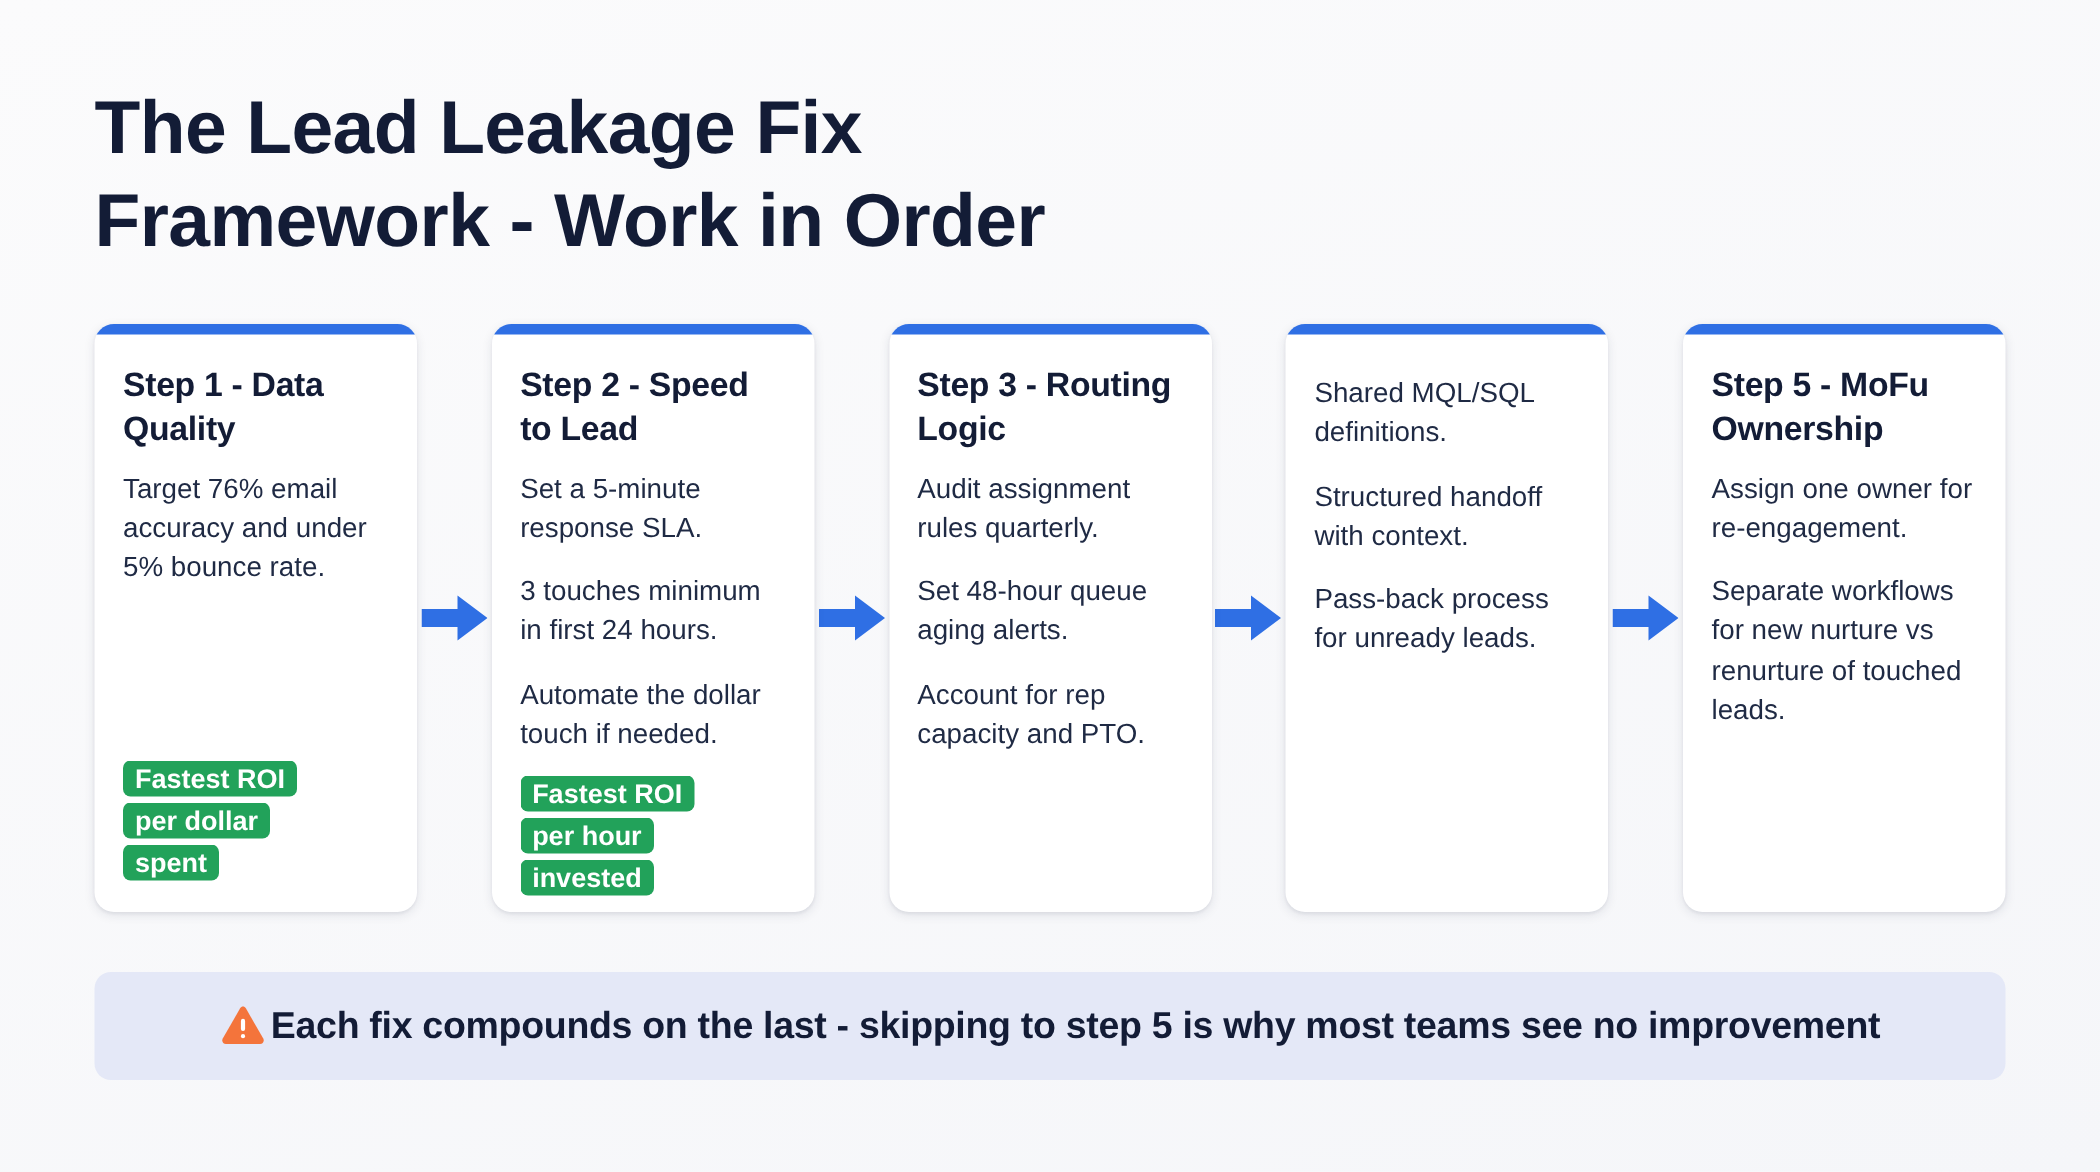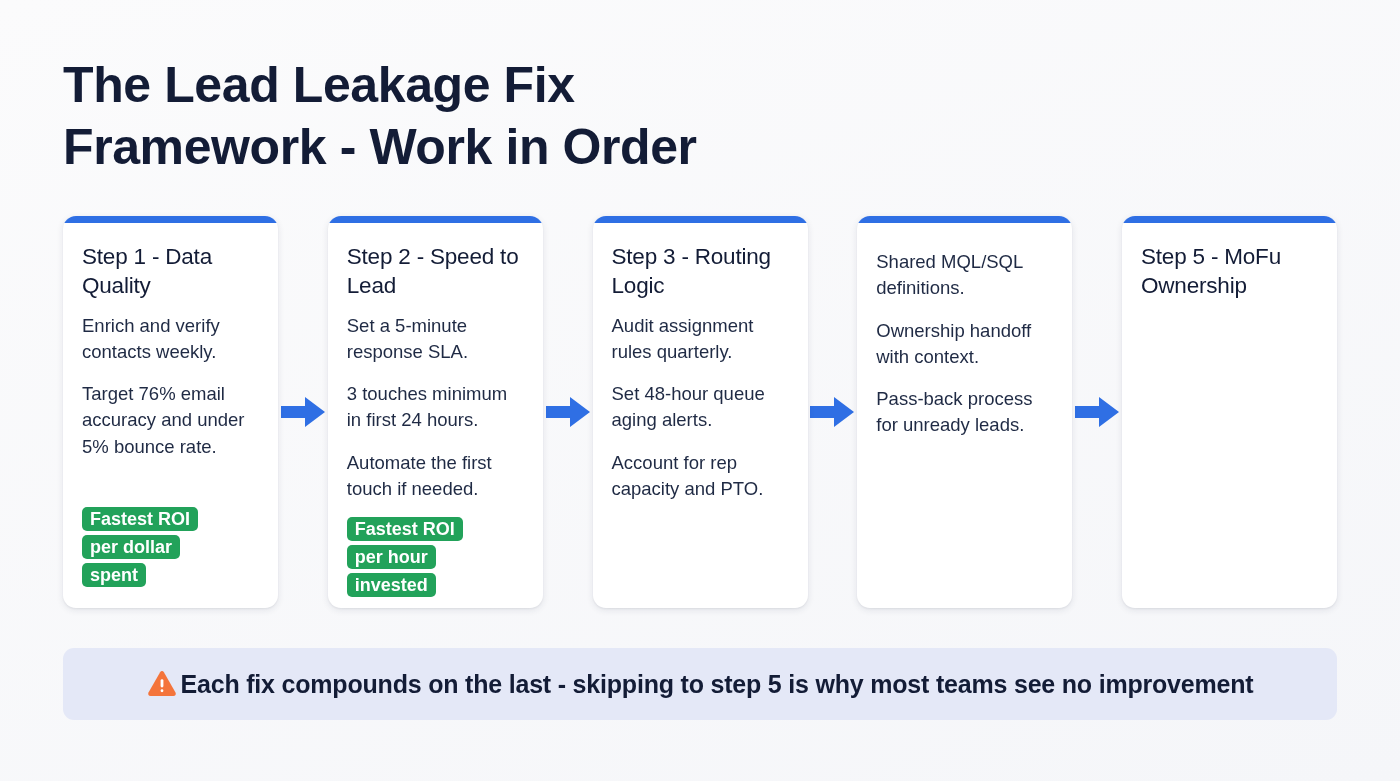--- a/index.html
+++ b/index.html
@@ -63,21 +63,21 @@
   }
   .card-body {
     padding: 20px 19px 18px 19px;
     display: flex;
     flex-direction: column;
     flex: 1 1 auto;
     min-height: 0;
   }
   .card-title {
     font-size: 22.5px;
-    font-weight: normal;
+    font-weight: bold;
     line-height: 1.28;
     color: #131c36;
     letter-spacing: -0.2px;
     margin: 0 0 6px 0;
   }
   .card-points {
     margin: 0;
     padding: 0;
     list-style: none;
   }
@@ -160,21 +160,20 @@
     <div class="title-line">Framework - Work in Order</div>
   </div>
 
   <div class="cards-row">
 
     <div class="card">
       <div class="card-topbar"></div>
       <div class="card-body">
         <h2 class="card-title">Step 1 - Data Quality</h2>
         <ul class="card-points">
-          <li class="card-point">Enrich and verify contacts weekly.</li>
           <li class="card-point">Target 76% email accuracy and under 5% bounce rate.</li>
         </ul>
         <div class="badge-wrap badge-box">
           <span class="badge">Fastest ROI per dollar spent</span>
         </div>
       </div>
     </div>
 
     <div class="arrow-cell">
       <svg class="arrow" viewBox="0 0 44 34">
@@ -182,21 +181,21 @@
       </svg>
     </div>
 
     <div class="card">
       <div class="card-topbar"></div>
       <div class="card-body">
         <h2 class="card-title">Step 2 - Speed to Lead</h2>
         <ul class="card-points">
           <li class="card-point">Set a 5-minute response SLA.</li>
           <li class="card-point">3 touches minimum in first 24 hours.</li>
-          <li class="card-point">Automate the first touch if needed.</li>
+          <li class="card-point">Automate the dollar touch if needed.</li>
         </ul>
         <div class="badge-wrap badge-box">
           <span class="badge">Fastest ROI per hour invested</span>
         </div>
       </div>
     </div>
 
     <div class="arrow-cell">
       <svg class="arrow" viewBox="0 0 44 34">
         <path d="M0 11 L24 11 L24 2 L44 17 L24 32 L24 23 L0 23 Z" fill="#2f6fe4"></path>
@@ -219,36 +218,40 @@
       <svg class="arrow" viewBox="0 0 44 34">
         <path d="M0 11 L24 11 L24 2 L44 17 L24 32 L24 23 L0 23 Z" fill="#2f6fe4"></path>
       </svg>
     </div>
 
     <div class="card">
       <div class="card-topbar"></div>
       <div class="card-body">
         <ul class="card-points">
           <li class="card-point">Shared MQL/SQL definitions.</li>
-          <li class="card-point">Ownership handoff with context.</li>
+          <li class="card-point">Structured handoff with context.</li>
           <li class="card-point">Pass-back process for unready leads.</li>
         </ul>
       </div>
     </div>
 
     <div class="arrow-cell">
       <svg class="arrow" viewBox="0 0 44 34">
         <path d="M0 11 L24 11 L24 2 L44 17 L24 32 L24 23 L0 23 Z" fill="#2f6fe4"></path>
       </svg>
     </div>
 
     <div class="card">
       <div class="card-topbar"></div>
       <div class="card-body">
         <h2 class="card-title">Step 5 - MoFu Ownership</h2>
+        <ul class="card-points">
+          <li class="card-point">Assign one owner for re-engagement.</li>
+          <li class="card-point">Separate workflows for new nurture vs renurture of touched leads.</li>
+        </ul>
       </div>
     </div>
 
   </div>
 
   <div class="footer-banner">
     <svg class="warn-icon" viewBox="0 0 30 30">
       <path d="M13.1 3.2 L1.5 23.4 C0.6 25.0 1.7 27.0 3.6 27.0 L26.4 27.0 C28.3 27.0 29.4 25.0 28.5 23.4 L16.9 3.2 C16.0 1.7 14.0 1.7 13.1 3.2 Z" fill="#f4743b"></path>
       <rect x="13.6" y="10.2" width="2.8" height="8.2" rx="1.4" fill="#ffffff"></rect>
       <rect x="13.6" y="20.3" width="2.8" height="2.9" rx="1.4" fill="#ffffff"></rect>

